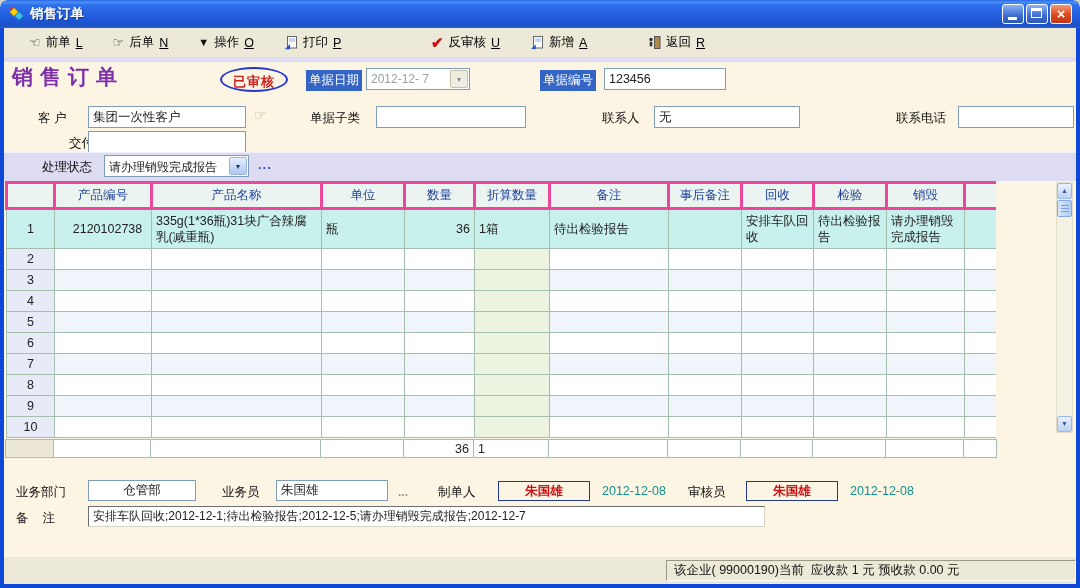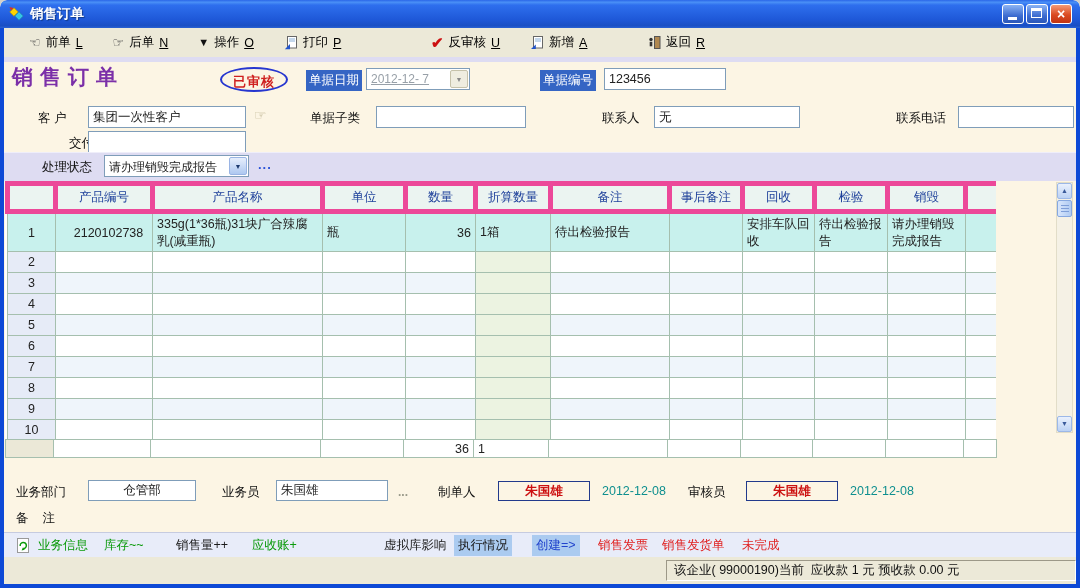--- a/index.html
+++ b/index.html
@@ -40,31 +40,31 @@
     letter-spacing:1px;background:transparent;}
   .lbl{position:absolute;font-size:12.5px;color:#111;white-space:pre;}
   .bluelbl{position:absolute;font-size:12.5px;color:#fff;background:#3565c4;padding:2px 3px;}
   .inp{position:absolute;background:#fff;border:1px solid #7f9db9;font-family:"Liberation Sans",sans-serif;
     font-size:12.5px;padding:1px 4px;box-sizing:border-box;color:#222;outline:none;}
   .combo{position:absolute;background:#fff;border:1px solid #7f9db9;box-sizing:border-box;
     font-size:12px;color:#222;padding:3px 20px 2px 4px;white-space:nowrap;overflow:hidden;}
   .cbtn{position:absolute;right:1px;top:1px;bottom:1px;width:16px;display:flex;align-items:center;
     justify-content:center;font-size:7px;color:#1d3a6e;
     background:linear-gradient(180deg,#e6eefc,#aec8f0);border:1px solid #9ab4e4;border-radius:2px;cursor:pointer;}
-  .combo.disabled{color:#98a0a8;text-decoration:underline;}
+  .combo.disabled{color:#98a0a8;}
   .combo.disabled .cbtn{background:#efede0;border-color:#c6c2aa;color:#8a8a8a;}
   .handlink{position:absolute;font-size:14px;color:#bdb593;}
   .statusstrip{position:absolute;left:4px;top:152px;width:1072px;height:28px;background:#dedcf2;
     border-top:1px solid #efeefa;}
   .morebtn{position:absolute;font-size:13px;font-weight:bold;color:#2a52d8;letter-spacing:1px;cursor:pointer;}
   
   .tableclip{position:absolute;left:5px;top:181px;width:991px;height:258px;overflow:hidden;}
   table.grid{border-collapse:collapse;table-layout:fixed;width:991px;background:#fff;}
   table.grid th{background:#ebf4f1;color:#1f419b;font-weight:normal;font-size:12.5px;height:23px;
-    border:5px solid #ec4899;padding:0 2px;overflow:hidden;}
+    border:3px solid #ec4899;padding:0 2px;overflow:hidden;}
   table.grid td{border:1px solid #a5bfae;font-size:12.5px;color:#222;height:21px;padding:1px 4px;
     overflow:hidden;white-space:nowrap;box-sizing:border-box;}
   tr.data-row td{background:#c8f1ed;height:40px;}
   td.c0{text-align:center;color:#3a55c8;}
   td.c2{white-space:normal !important;line-height:1.3;margin-left:12px;}
   td.c4{text-align:right;}
   td.c6,td.c8,td.c9,td.c10{white-space:normal !important;line-height:1.3;}
   tr.data-row td.c1{padding-left:13px;text-align:center;}
   tr.empty-row td{background:#fff;}
   tr.empty-row.alt td{background:#eff5fb;}
@@ -450,38 +450,22 @@
 
   <span class="lbl" style="left:438px;top:484px;">制单人</span>
   <div class="namebox" style="left:498px;top:481px;width:92px;height:20px;">朱国雄</div>
   <span class="tealdate" style="left:602px;top:484px;">2012-12-08</span>
 
   <span class="lbl" style="left:688px;top:484px;">审核员</span>
   <div class="namebox" style="left:746px;top:481px;width:92px;height:20px;">朱国雄</div>
   <span class="tealdate" style="left:850px;top:484px;">2012-12-08</span>
 
   <span class="lbl" style="left:16px;top:510px;">备    注</span>
-
-  <div class="statusbar1">
-    <svg style="position:absolute;left:12px;top:4px;" width="14" height="17" viewBox="0 0 14 17">
-      <rect x="1.5" y="1.5" width="11" height="14" fill="#fff" stroke="#999"></rect>
-      <path d="M4.2 9 A3.1 3.1 0 1 1 7.2 11.6" fill="none" stroke="#0a9a0a" stroke-width="1.5"></path>
-      <path d="M5.6 13.4 L8.8 12.8 L6.8 10.4 Z" fill="#0a9a0a"></path>
-    </svg>
-    <span class="green" style="left:34px;">业务信息</span>
-    <span class="green" style="left:100px;">库存~~</span>
-    <span class="blk" style="left:172px;">销售量++</span>
-    <span class="green" style="left:248px;">应收账+</span>
-    <span class="blk" style="left:380px;">虚拟库影响</span>
-    <span class="blk hl" style="left:450px;">执行情况</span>
-    <span class="hl bluehl" style="left:528px;">创建=&gt;</span>
-    <span class="red" style="left:594px;">销售发票</span>
-    <span class="red" style="left:658px;">销售发货单</span>
-    <span class="red" style="left:738px;">未完成</span>
-  </div>
+  <input class="inp" style="left: 88px; top: 506px; width: 677px; height: 21px; border-color: rgb(110, 110, 110) rgb(216, 212, 200) rgb(216, 212, 200) rgb(110, 110, 110); font-size: 12px;" value="安排车队回收;2012-12-1;待出检验报告;2012-12-5;请办理销毁完成报告;2012-12-7">
+
 
   <div class="statusbar2">
     <div class="panel" style="left:662px;width:410px;">该企业( 99000190)当前  应收款 1 元 预收款 0.00 元</div>
   </div>
 
   <div class="bord" style="left:0;top:28px;width:4px;height:560px;"></div>
   <div class="bord" style="left:1076px;top:28px;width:4px;height:560px;"></div>
   <div class="bord" style="left:0;top:584px;width:1080px;height:4px;"></div>
 </div>
 

